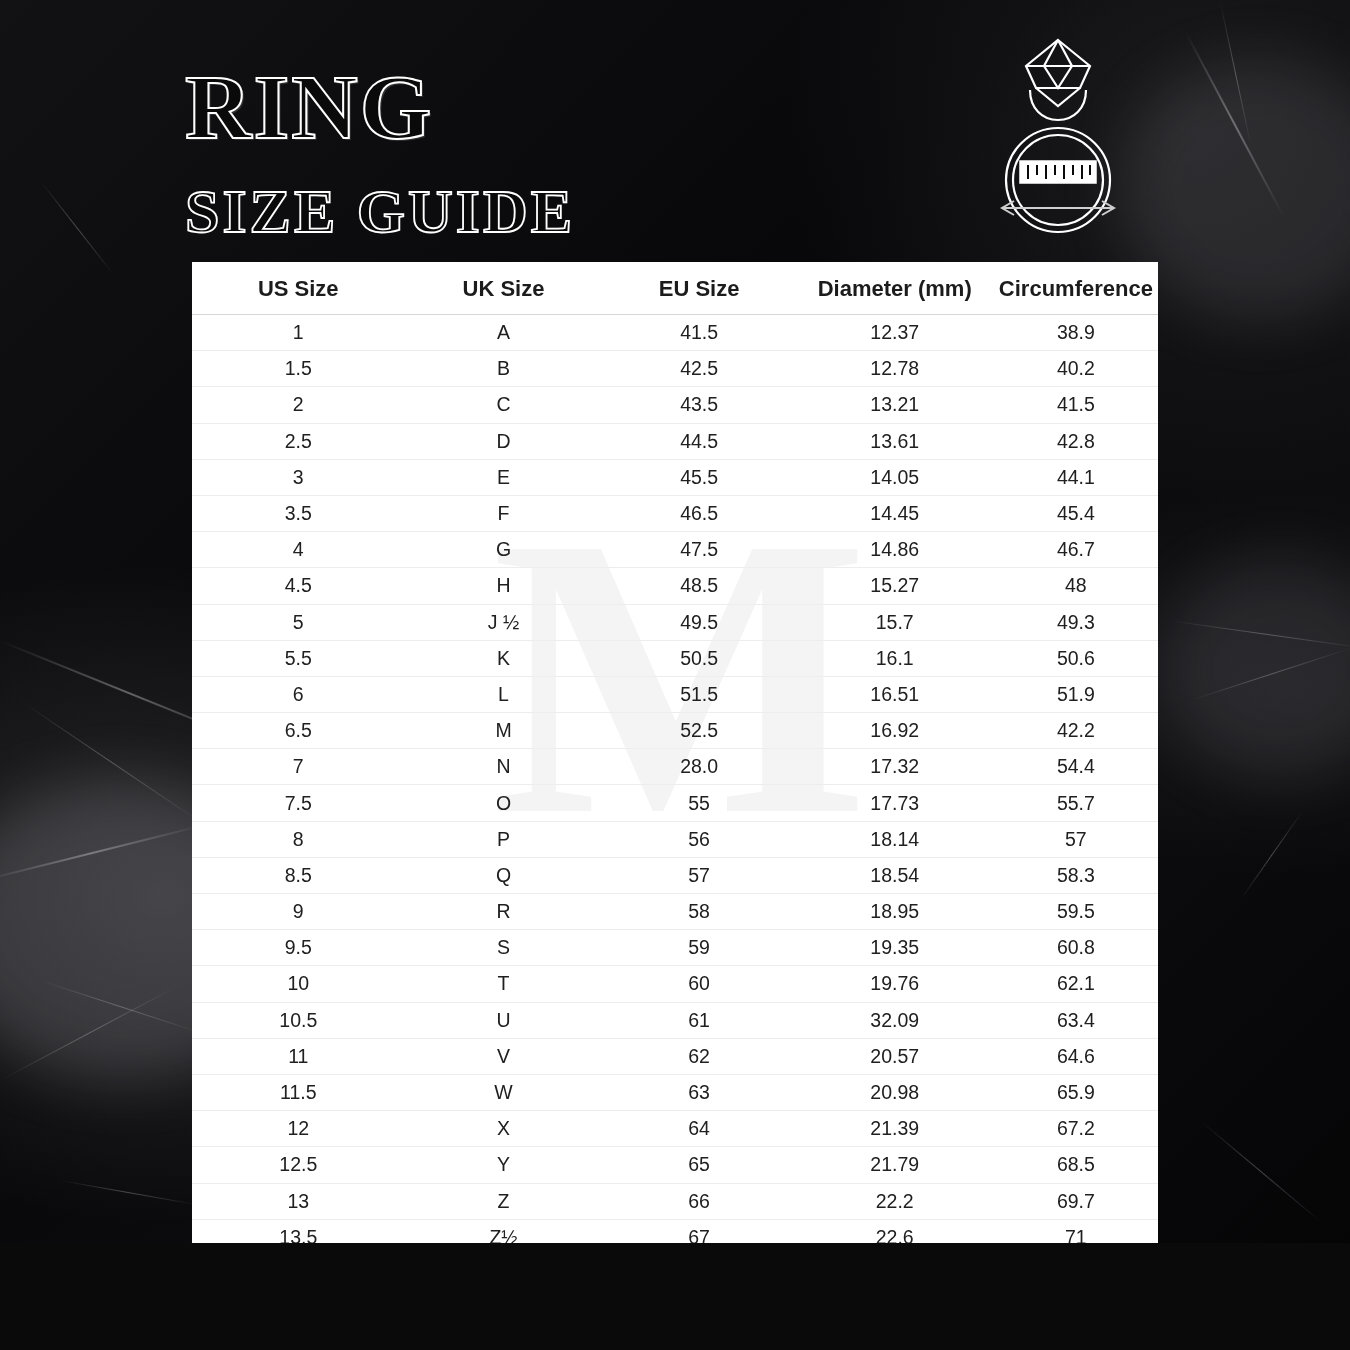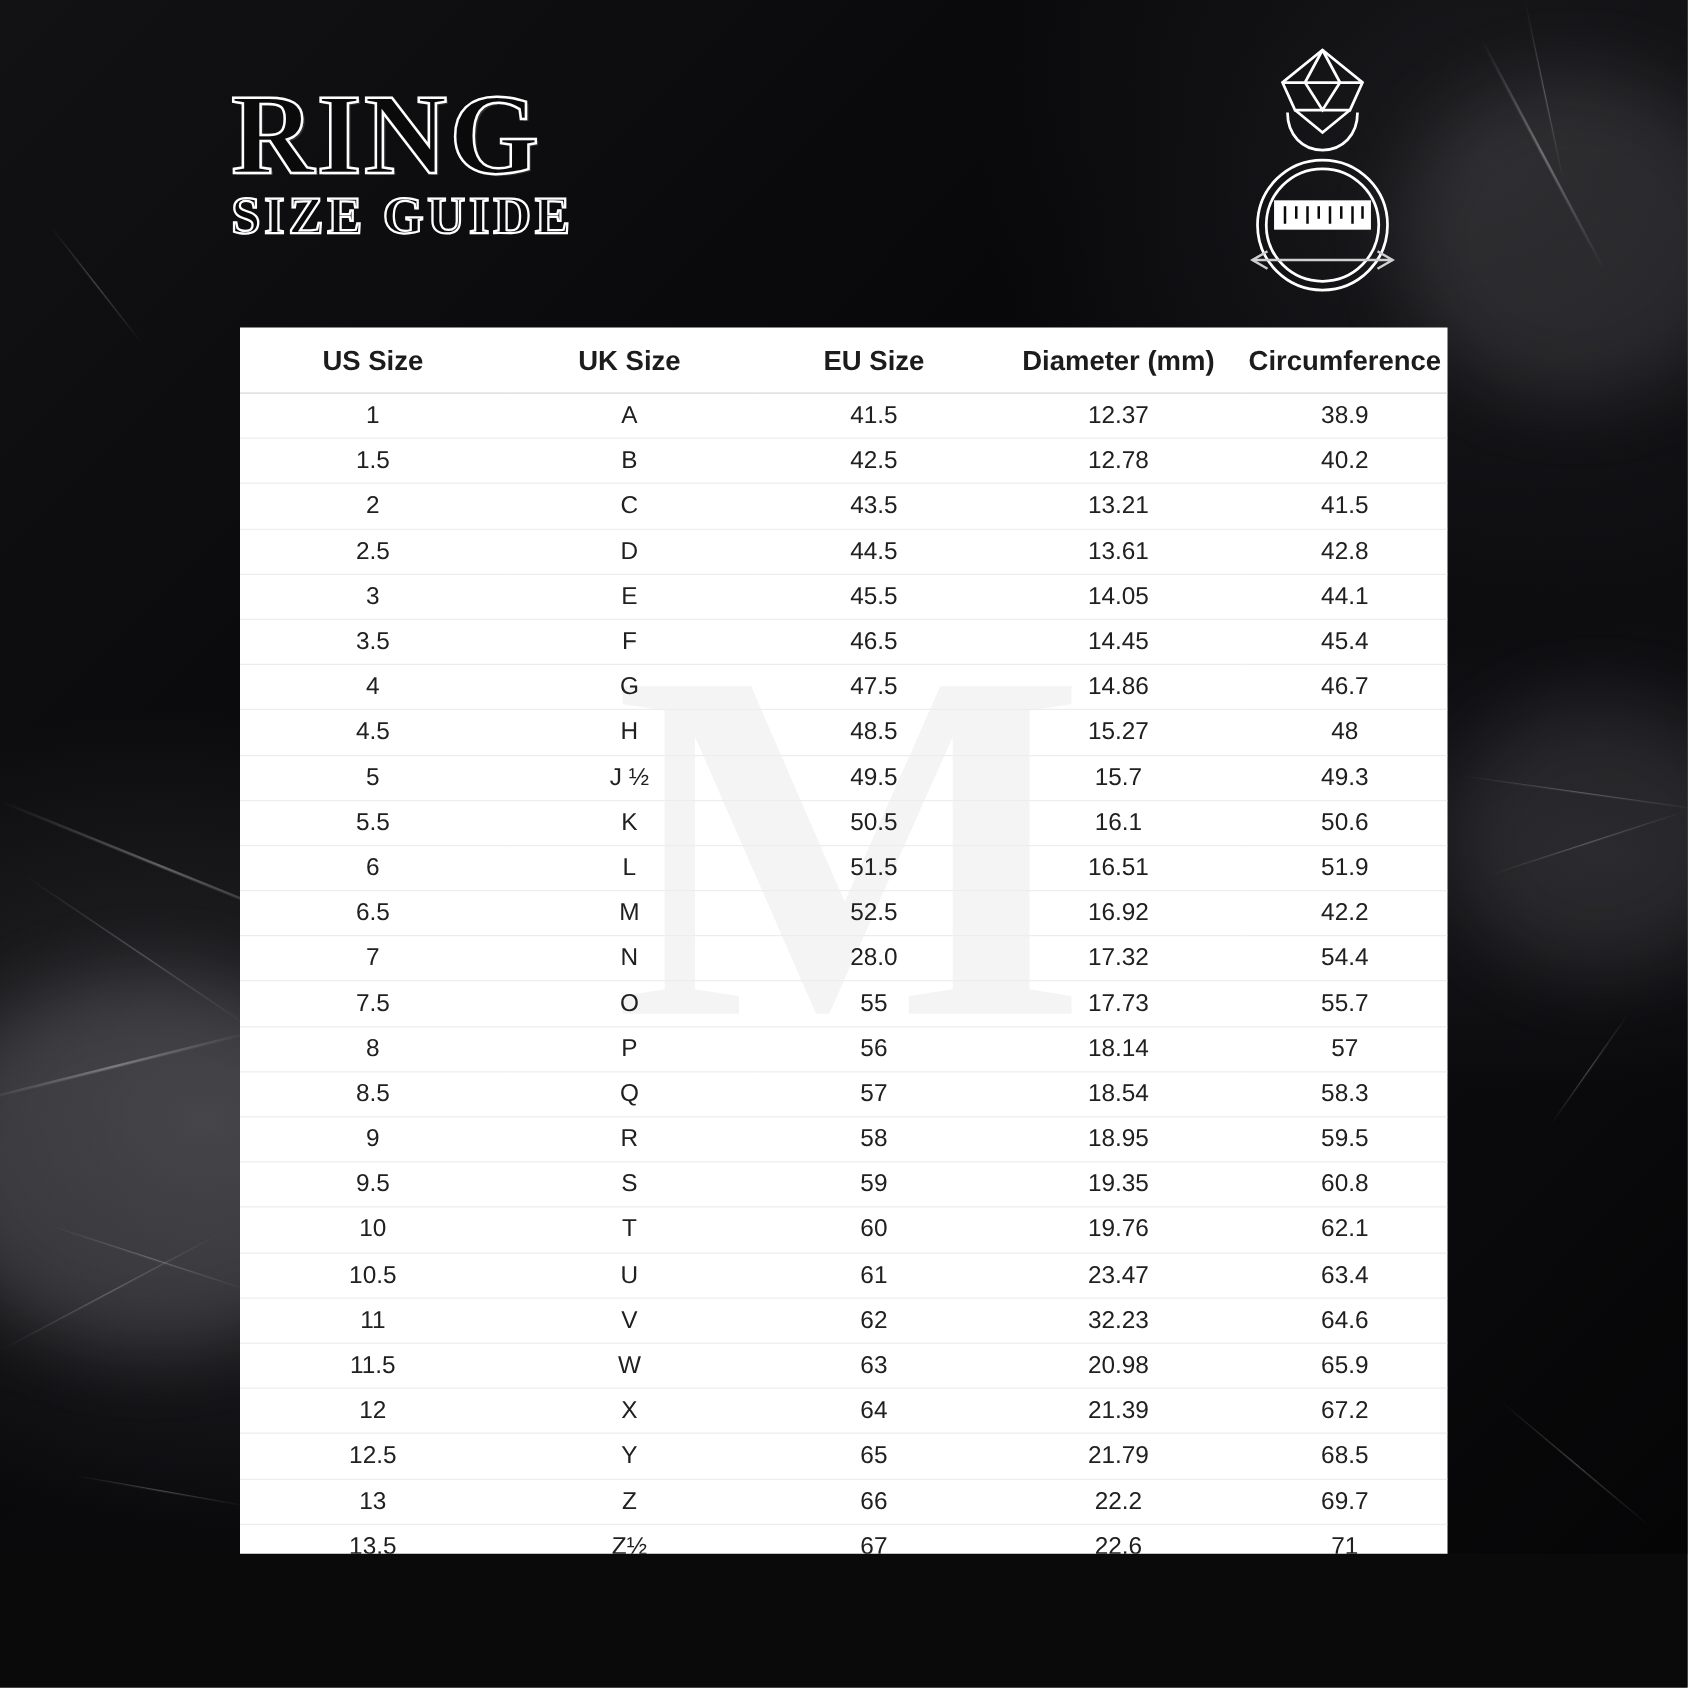--- a/index.html
+++ b/index.html
@@ -50,25 +50,25 @@
     letter-spacing: 2px;
     font-weight: 700;
     color: #0a0a0a;
     -webkit-text-stroke: 2px #ffffff;
     text-shadow:
       0 0 0 #fff,
       2px 2px 0 rgba(255,255,255,0.15);
   }
   .title-sub {
     font-family: "Liberation Serif", serif;
-    font-size: 42px;
+    font-size: 62px;
     line-height: 1.0;
     letter-spacing: 3px;
     font-weight: 700;
-    margin-top: 0;
+    margin-top: 28px;
     color: #0a0a0a;
     -webkit-text-stroke: 1.8px #ffffff;
   }
 
   
   .ring-icon {
     position: absolute;
     right: 192px;
     top: 28px;
     width: 200px;
@@ -338,28 +338,28 @@
             <td>10</td>
             <td>T</td>
             <td>60</td>
             <td>19.76</td>
             <td>62.1</td>
           </tr>
           <tr>
             <td>10.5</td>
             <td>U</td>
             <td>61</td>
-            <td>23.47</td>
+            <td>32.09</td>
             <td>63.4</td>
           </tr>
           <tr>
             <td>11</td>
             <td>V</td>
             <td>62</td>
-            <td>32.23</td>
+            <td>20.57</td>
             <td>64.6</td>
           </tr>
           <tr>
             <td>11.5</td>
             <td>W</td>
             <td>63</td>
             <td>20.98</td>
             <td>65.9</td>
           </tr>
           <tr>

